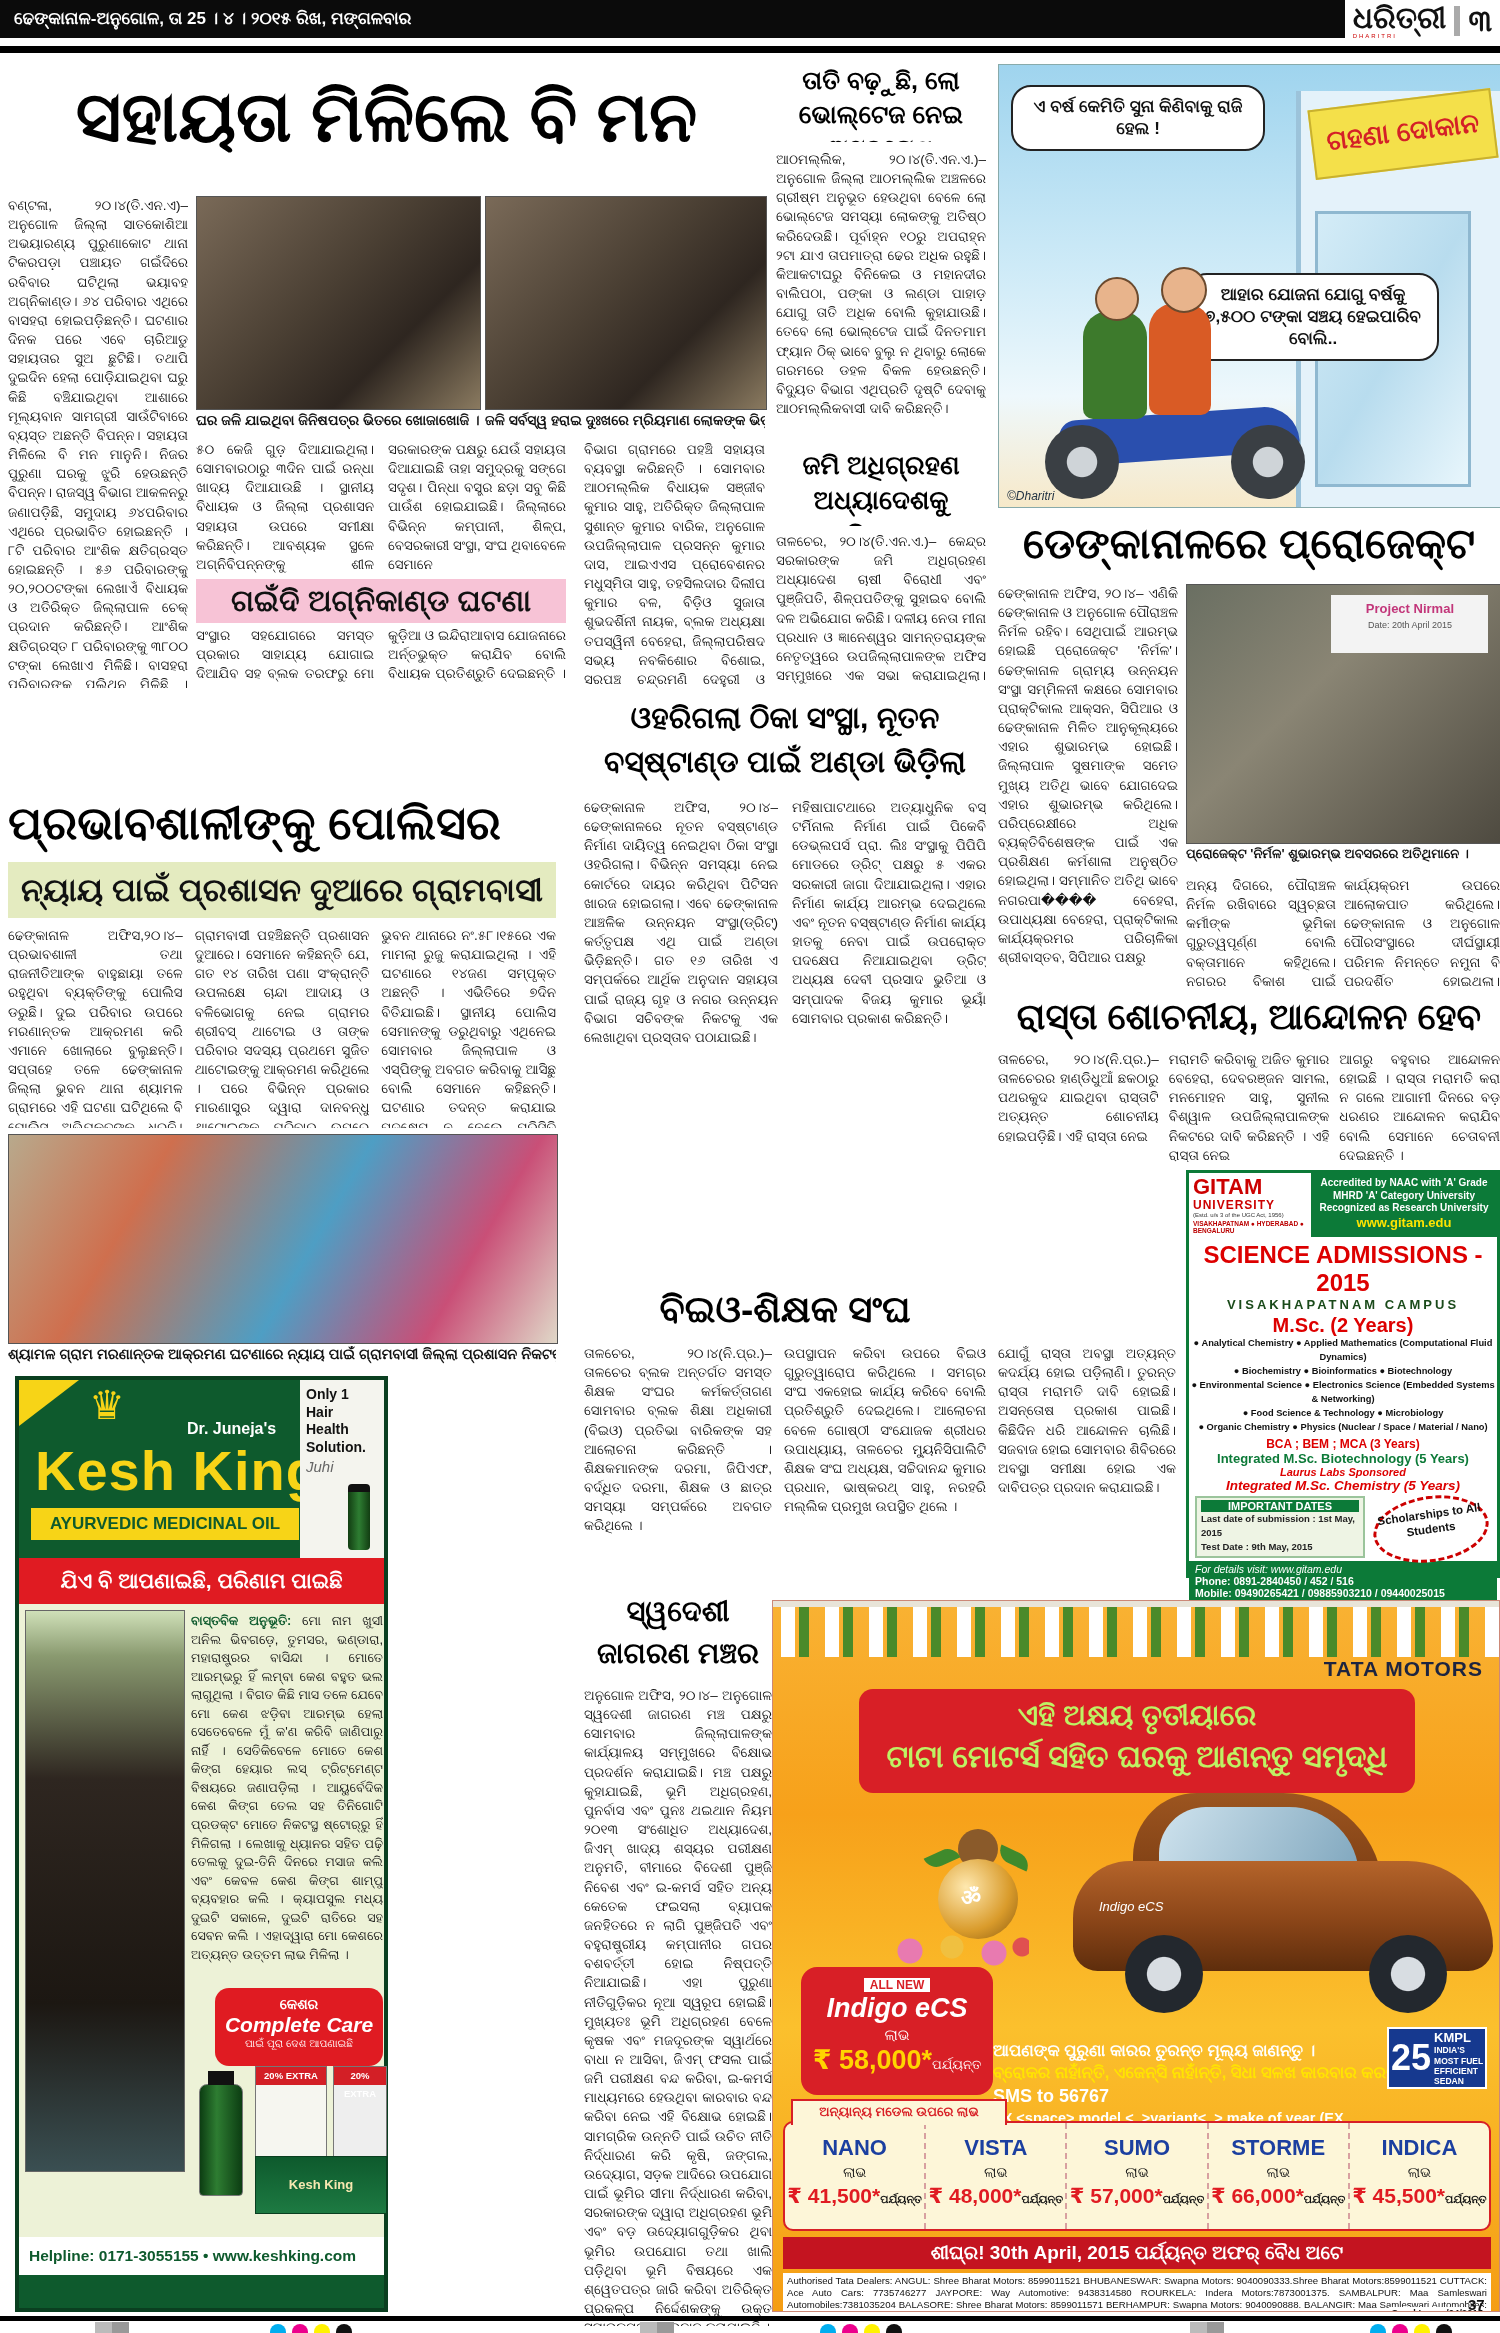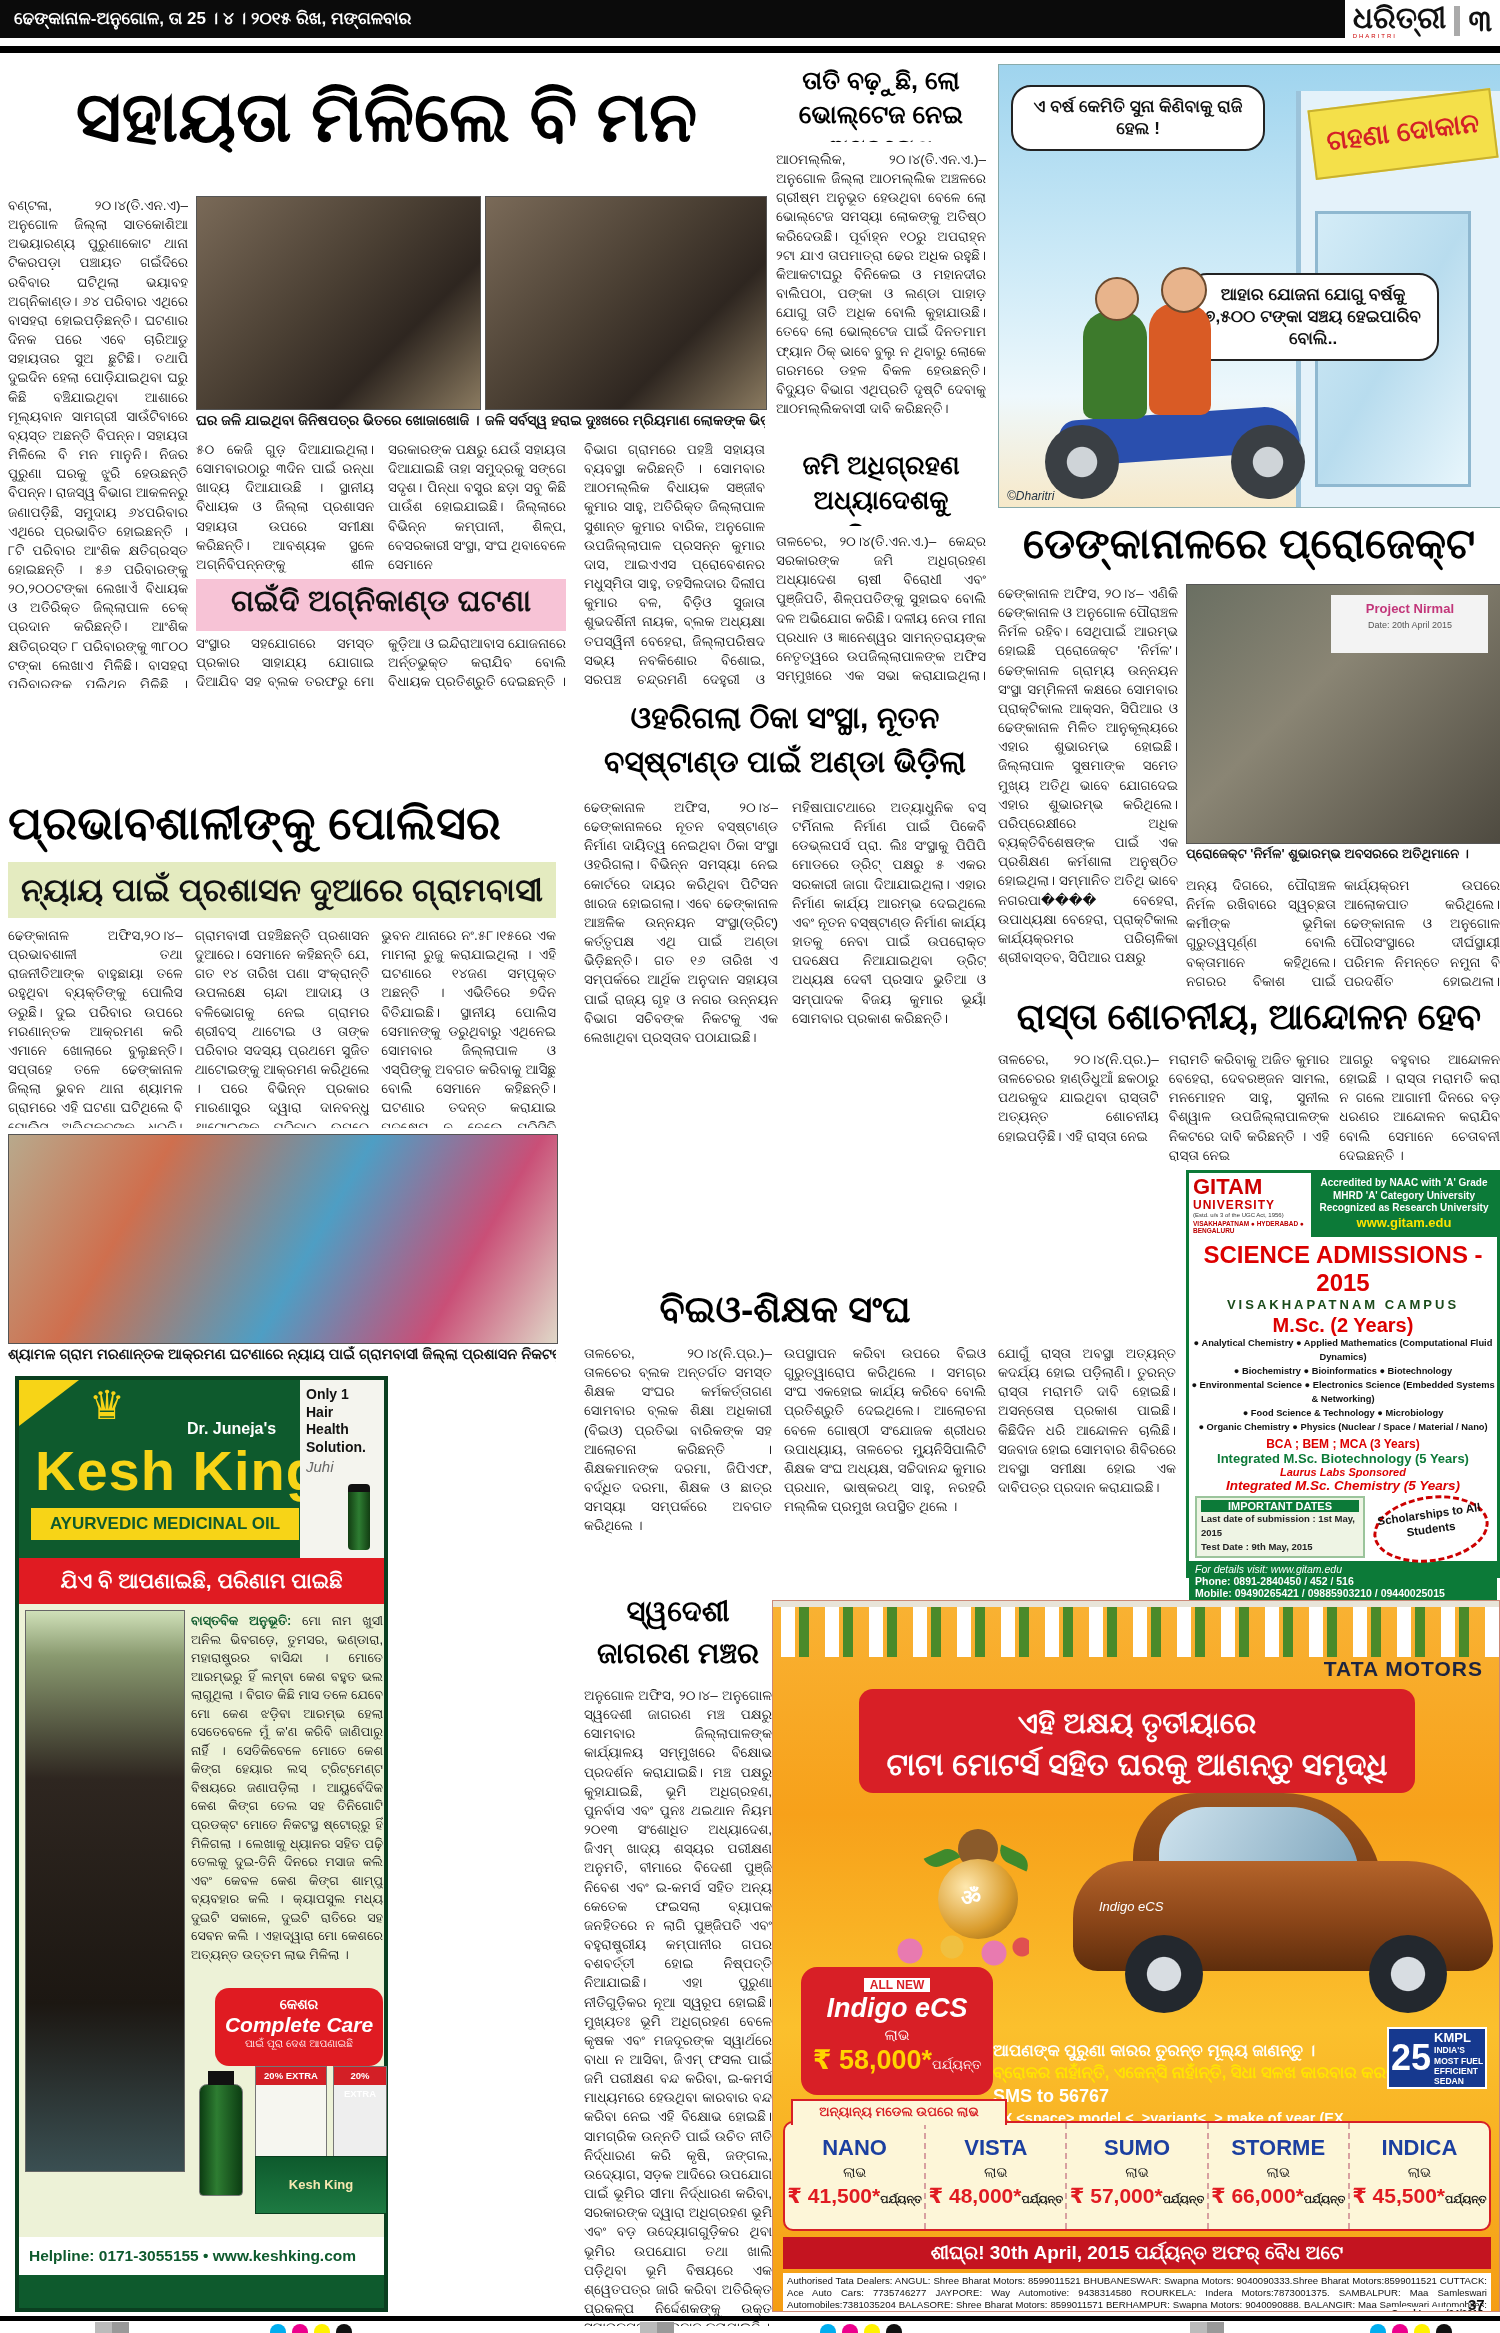--- a/index.html
+++ b/index.html
@@ -21,21 +21,21 @@
   
   #lead-hl{left:8px;top:62px;width:757px;height:112px;font-size:70px;text-align:center;line-height:110px;}
   #lead-c1{left:8px;top:196px;width:180px;height:492px;}
   .photo{background:linear-gradient(135deg,#7a6a58 0%,#4a3f33 45%,#2e2620 70%,#8a7a60 100%);border:1px solid #555;}
   #lead-ph1{left:196px;top:196px;width:283px;height:212px;}
   #lead-ph2{left:485px;top:196px;width:280px;height:212px;}
   #lead-cap1{left:196px;top:412px;width:283px;height:24px;}
   #lead-cap2{485px;left:485px;top:412px;width:280px;height:24px;}
   #lead-mid{left:196px;top:440px;width:370px;height:248px;}
   #lead-mid-top{column-count:2;column-gap:14px;height:136px;overflow:hidden;}
-  #pink-sub{height:52px;background:#f7c3d6;margin:3px 0;font-size:30px;font-weight:bold;text-align:center;line-height:44px;overflow:hidden;}
+  #pink-sub{height:44px;background:#f7c3d6;margin:3px 0;font-size:30px;font-weight:bold;text-align:center;line-height:44px;overflow:hidden;}
   #lead-mid-bot{column-count:2;column-gap:14px;height:58px;overflow:hidden;}
   #lead-c4{left:584px;top:440px;width:181px;height:248px;}
   
   #heat-hl{left:776px;top:64px;width:210px;height:78px;font-size:25px;text-align:center;line-height:1.35;}
   #heat-bd{left:776px;top:150px;width:210px;height:292px;}
   #land-hl{left:776px;top:448px;width:210px;height:78px;font-size:26px;text-align:center;line-height:1.35;}
   #land-bd{left:776px;top:532px;width:210px;height:158px;}
   
   #cartoon{left:998px;top:64px;width:502px;height:442px;border:1px solid #8aa;
            background:linear-gradient(180deg,#9fd4ee 0%,#cdeaf7 45%,#eef8fc 75%,#f7e9c9 100%);overflow:hidden;}
@@ -147,21 +147,21 @@
   .extra{position:absolute;left:0;top:0;width:100%;height:18px;background:#d31f26;color:#fff;font-size:9.5px;font-weight:bold;text-align:center;line-height:18px;}
   #kp-caps{left:236px;top:552px;width:130px;height:56px;background:linear-gradient(180deg,#0e5a2d,#1d7a42);border:1px solid #0a3f20;color:#f7e8b0;font-size:13px;font-weight:bold;text-align:center;line-height:56px;}
   #kesh-help{height:38px;background:#fff;color:#0e5a2d;font-size:15.5px;font-weight:bold;line-height:38px;padding-left:10px;}
   
   #tata{left:772px;top:1600px;width:728px;height:712px;background:linear-gradient(180deg,#f9b233 0%,#f7a11a 30%,#fbc02d 60%,#f59d14 100%);box-sizing:border-box;overflow:hidden;border:1px solid #c87;}
   #garland{height:50px;background:
      repeating-linear-gradient(90deg,transparent 0 8px,#ffffff 8px 22px,transparent 22px 26px,#4a8a2a 26px 36px,transparent 36px 44px);
      border-top:6px solid #e8e4d8;}
   #tata-logo{position:absolute;right:16px;top:56px;font-size:21px;font-weight:bold;color:#1d2440;letter-spacing:1px;}
   #tata-banner{position:absolute;left:86px;top:88px;width:556px;height:104px;background:#d81f26;border-radius:14px;
-               color:#ffffff;text-align:center;font-weight:bold;padding-top:18px;box-sizing:border-box;}
+               color:#bef264;text-align:center;font-weight:bold;padding-top:10px;box-sizing:border-box;}
   #tata-banner .b1{font-size:29px;} #tata-banner .b2{font-size:31px;margin-top:6px;}
   #kalash{position:absolute;left:150px;top:208px;width:110px;height:140px;}
   #kalash .pot{position:absolute;left:15px;top:50px;width:80px;height:80px;border-radius:50%;background:radial-gradient(circle at 35% 35%,#ffe9b0,#d99b2b 60%,#8a5a10);}
   #kalash .coco{position:absolute;left:35px;top:20px;width:40px;height:40px;border-radius:50%;background:#8a5a2a;}
   #kalash .leaf{position:absolute;width:34px;height:14px;background:#3f8a2c;border-radius:0 14px 0 14px;}
   #kalash .l1{left:2px;top:42px;transform:rotate(-25deg);}
   #kalash .l2{left:74px;top:42px;transform:rotate(25deg);}
   #kalash .om{position:absolute;left:38px;top:72px;color:#fff;font-size:22px;font-weight:bold;}
   #flowers{position:absolute;left:116px;top:330px;width:140px;height:40px;
      background:radial-gradient(circle at 15% 50%,#e87ab0 0 12px,transparent 13px),

